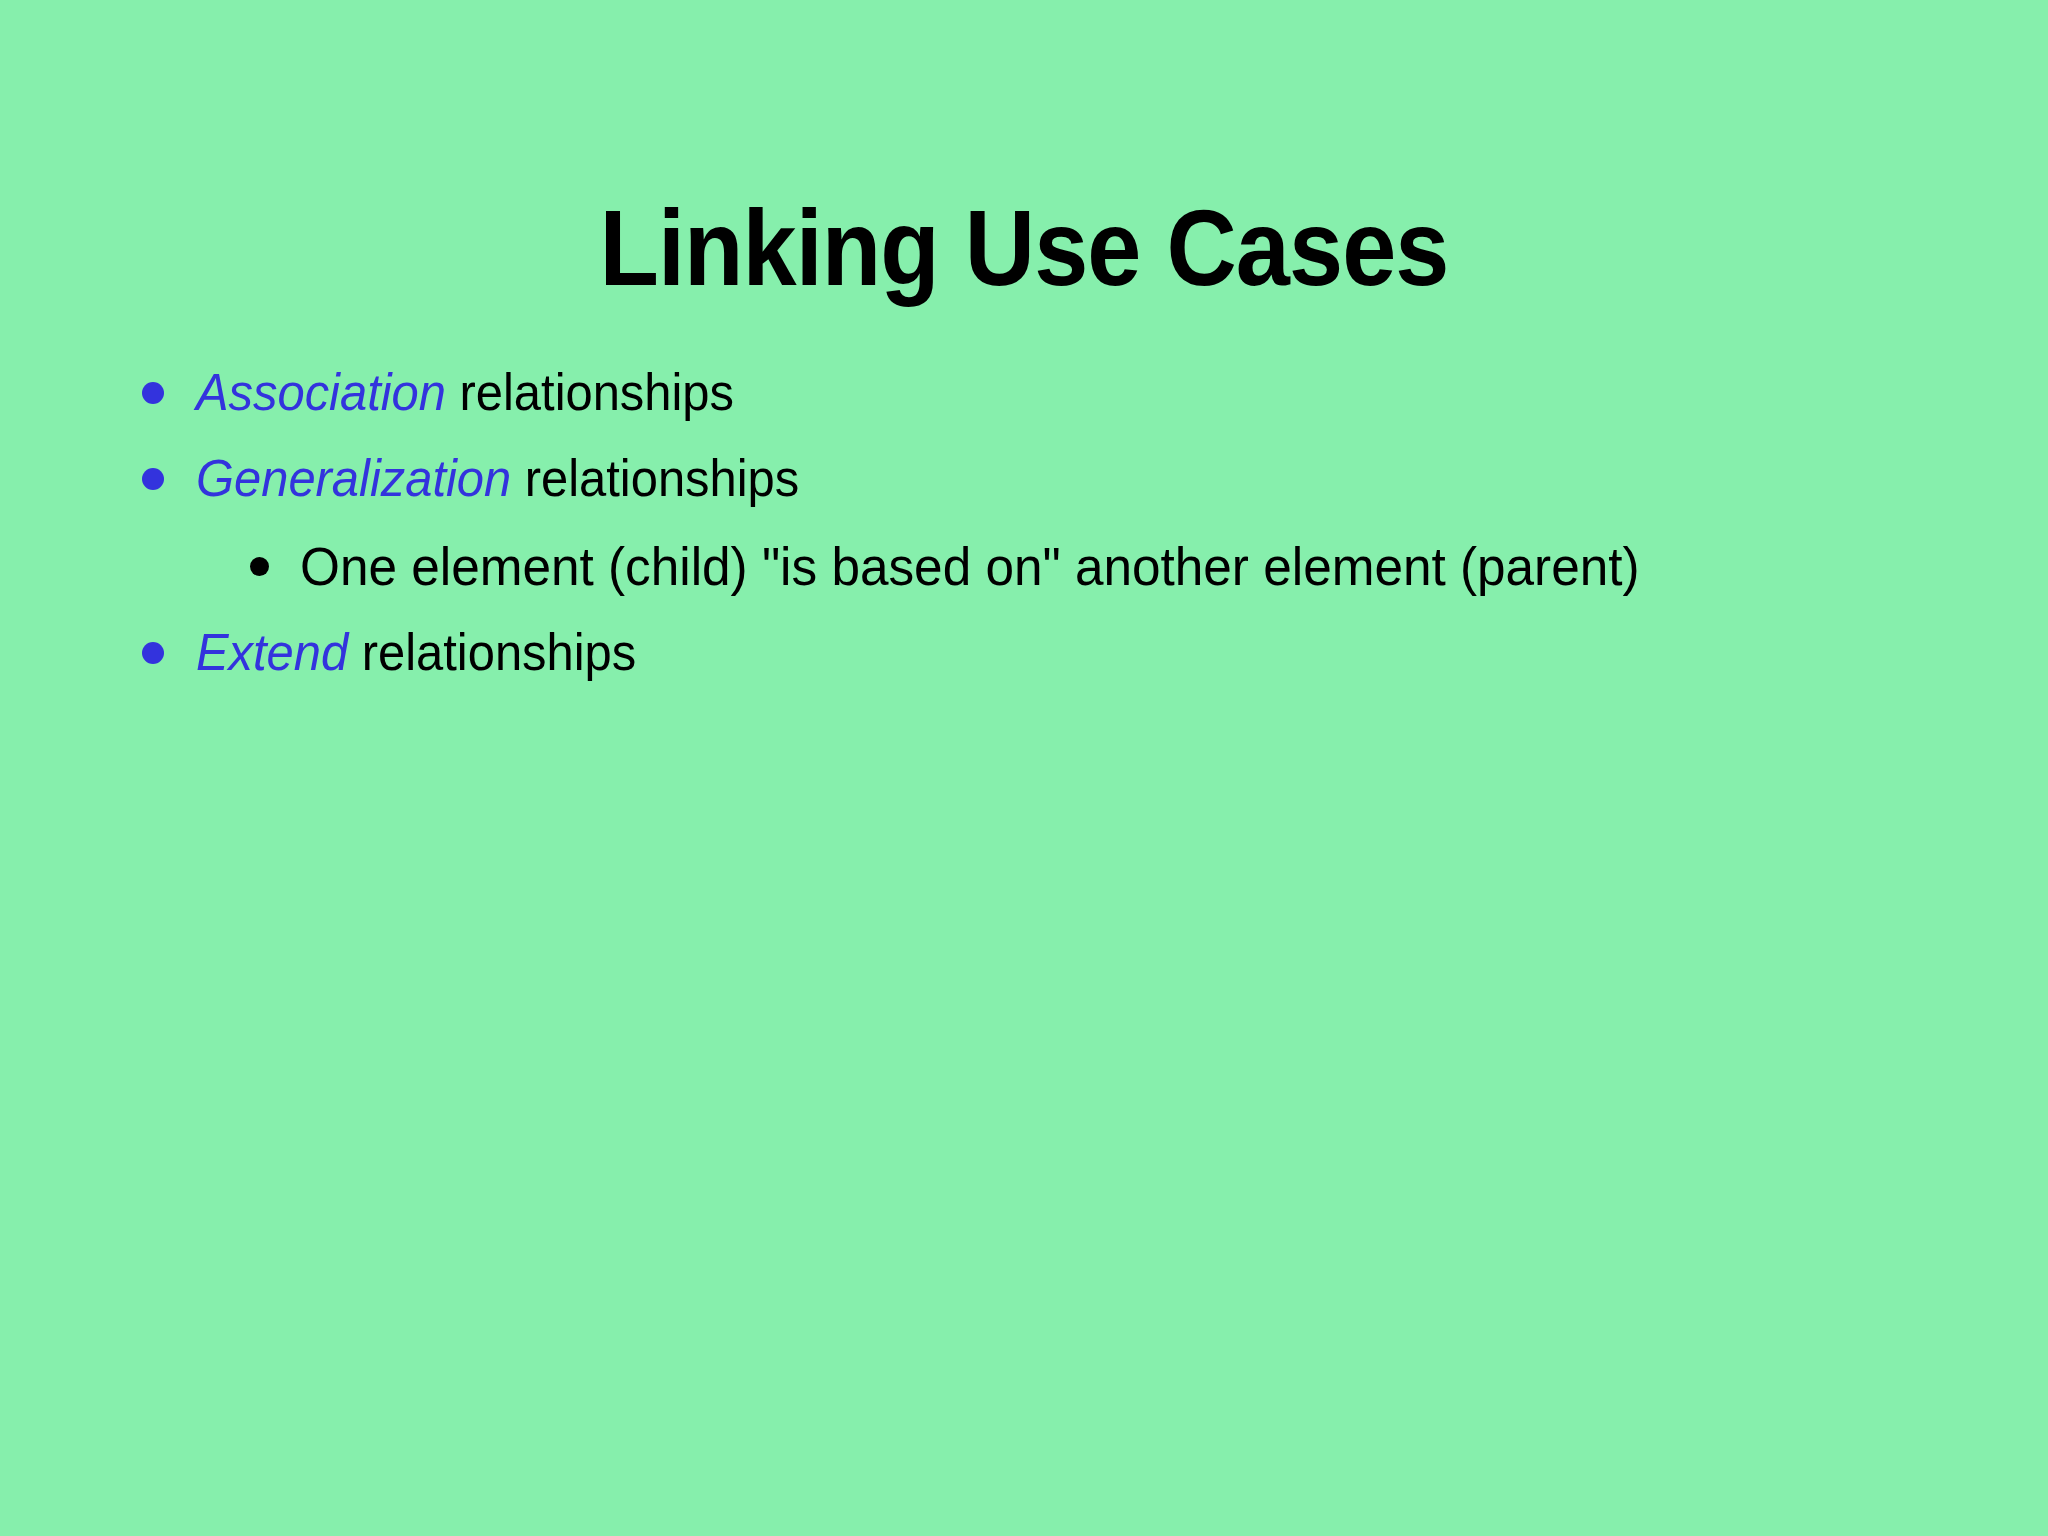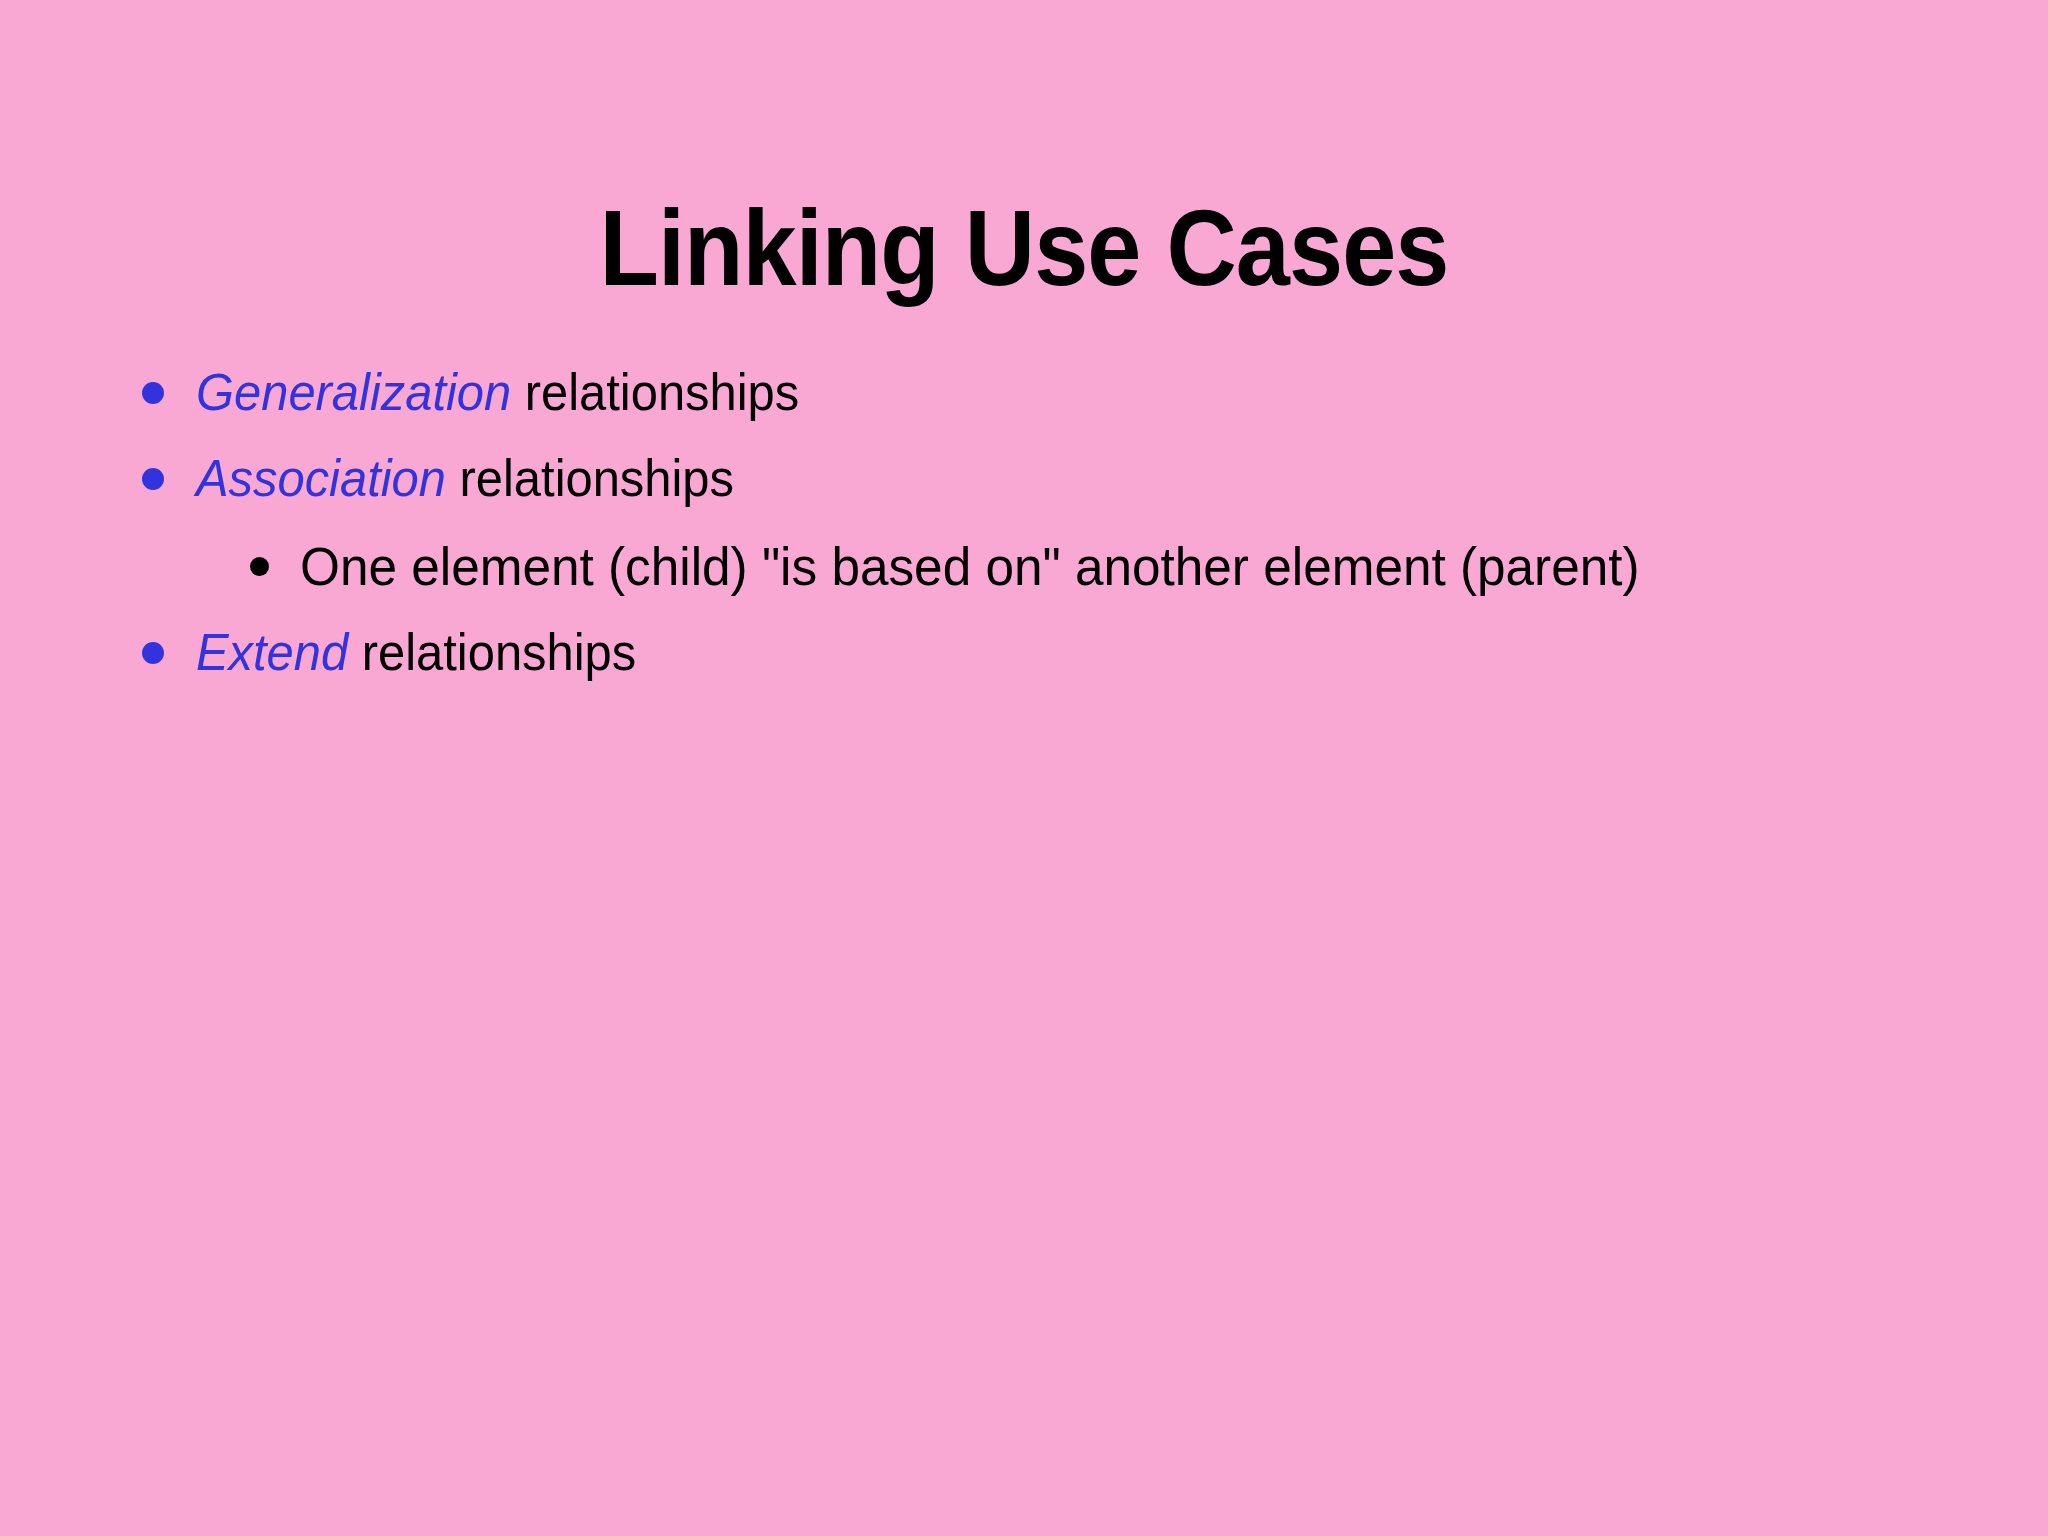--- a/index.html
+++ b/index.html
@@ -12,21 +12,21 @@
     height: 1536px;
     background: #ffffff;
     font-family: "Liberation Sans", "DejaVu Sans", sans-serif;
     overflow: hidden;
   }
 
   .slide {
     position: relative;
     width: 2048px;
     height: 1536px;
-    background: #f9a8d4;
+    background: #86efac;
     box-sizing: border-box;
   }
 
   
   .slide-title {
     position: absolute;
     left: 0;
     top: 118px;
     width: 2048px;
     text-align: center;
@@ -126,26 +126,26 @@
 <body>
 
 <div class="slide">
 
   <h1 class="slide-title">Linking Use Cases</h1>
 
   <div class="body-list">
 
     <div class="l1">
       <span class="marker"><span class="bullet-dot"></span></span>
-      <span class="text"><em class="kw">Generalization</em><span> relationships</span></span>
+      <span class="text"><em class="kw">Association</em><span> relationships</span></span>
     </div>
 
     <div class="l1">
       <span class="marker"><span class="bullet-dot"></span></span>
-      <span class="text"><em class="kw">Association</em><span> relationships</span></span>
+      <span class="text"><em class="kw">Generalization</em><span> relationships</span></span>
     </div>
 
     <div class="l2">
       <span class="marker"><span class="bullet-dot"></span></span>
       <span class="text">One element (child) "is based on" another element (parent)</span>
     </div>
 
 
 
 

